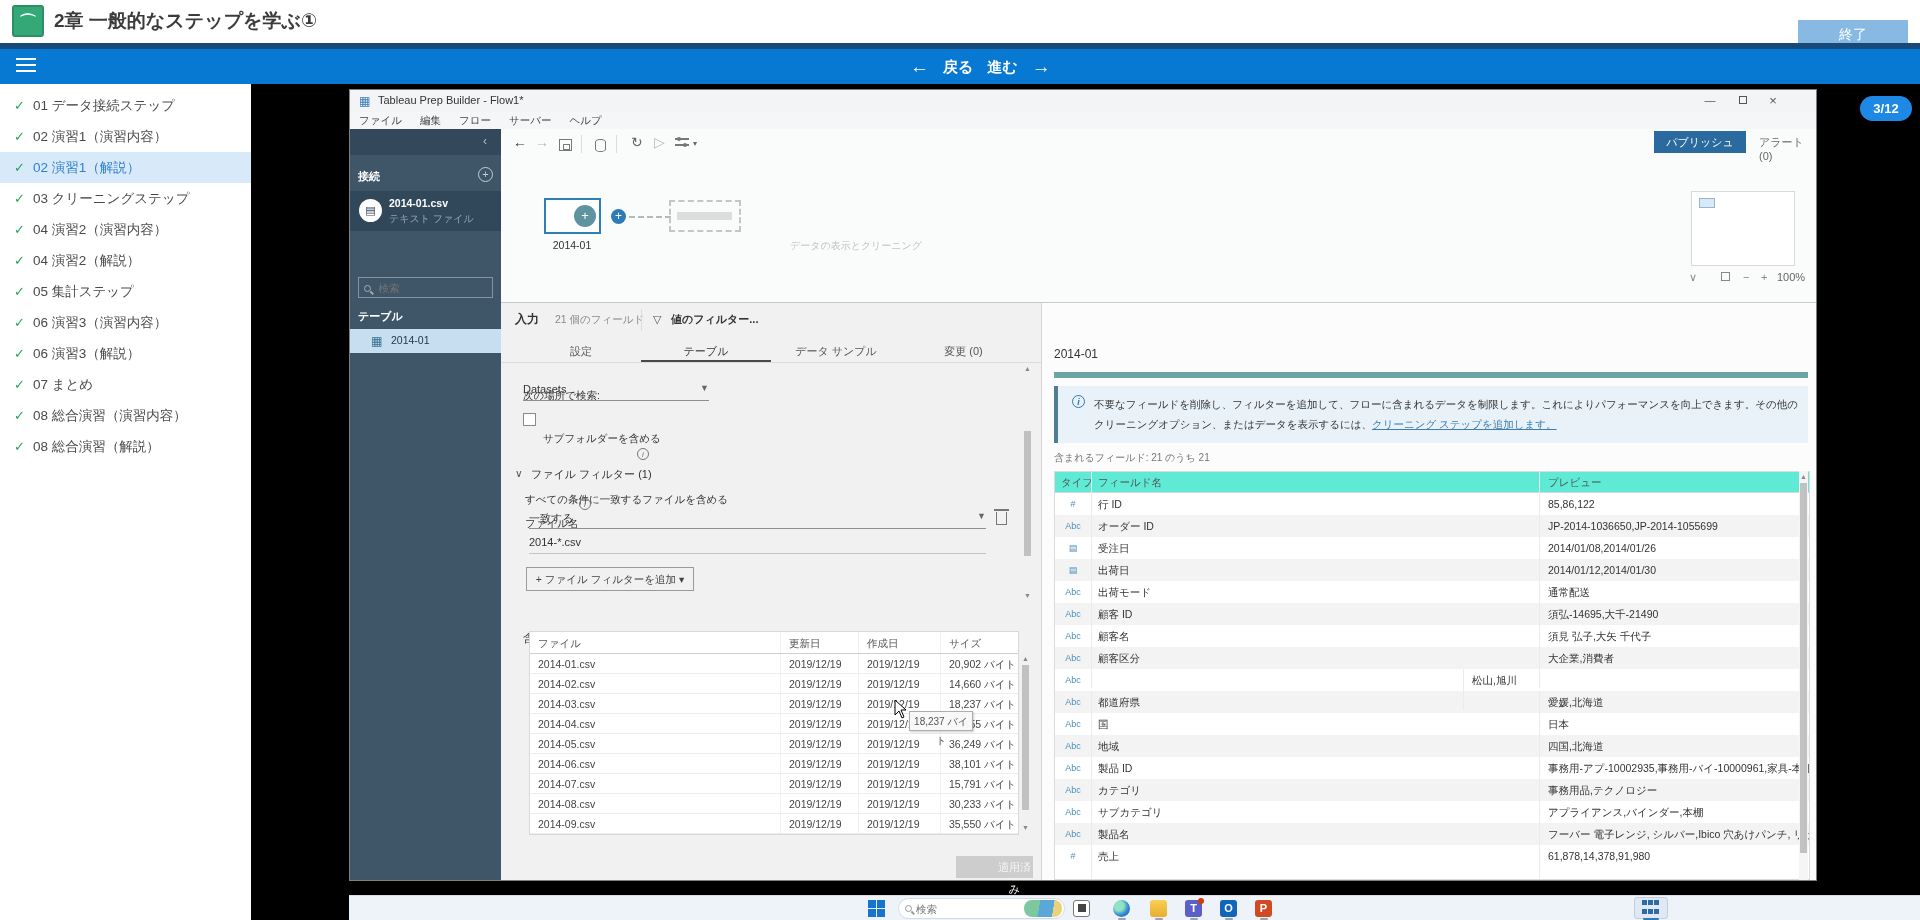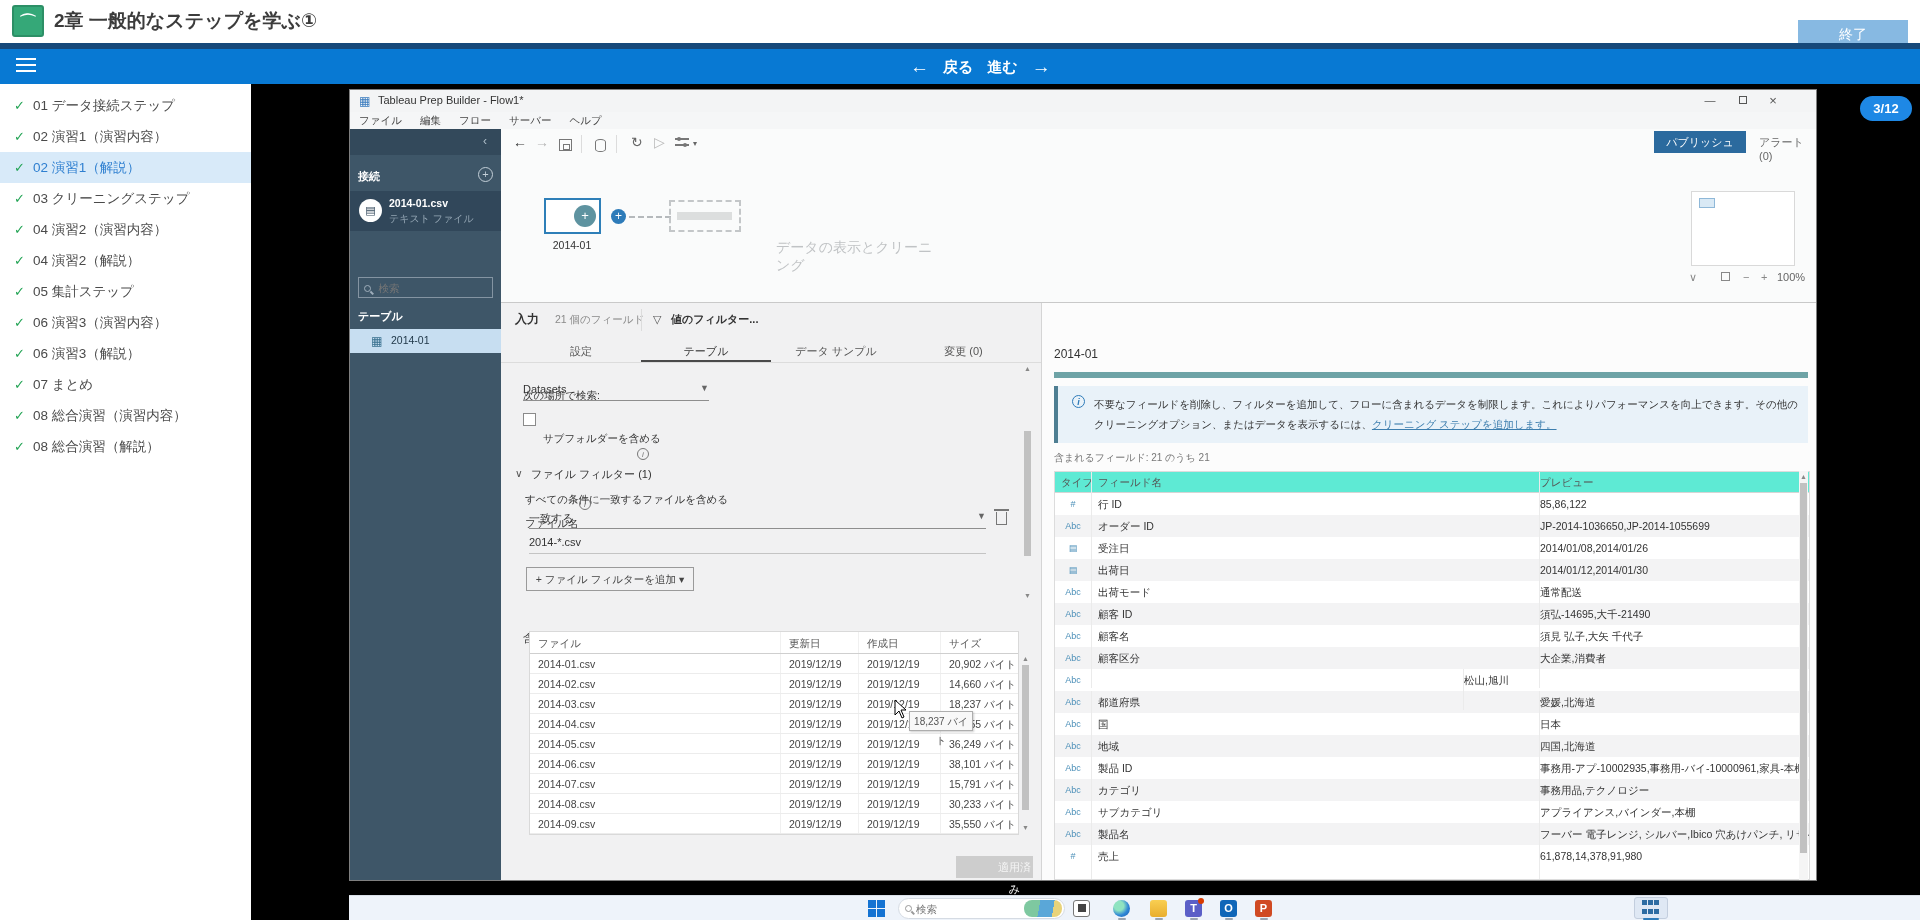--- a/index.html
+++ b/index.html
@@ -69,21 +69,21 @@
   #publish-btn { left:1153px; top:2px; width:92px; height:22px; background:#2b6a9e; color:#fff; font-size:11px; text-align:center; line-height:22px; }
   #alerts-btn { left:1258px; top:6px; color:#666; font-size:11px; }
 
   #flow-node { left:43px; top:69px; width:57px; height:36px; background:#fff; border:2px solid #2e7fb8; }
   #flow-node .node-ic { position:absolute; right:3px; top:5px; width:22px; height:22px; background:#5e93a0; border-radius:50%; color:#fff; font-size:13px; text-align:center; line-height:21px; }
   #plus-circle { left:110px; top:80px; width:15px; height:15px; background:#2d7bb9; border-radius:50%; color:#fff; font-size:12px; text-align:center; line-height:14px; }
   #dash-line { left:128px; top:87px; width:42px; border-top:2px dashed #b5b9bc; }
   #ph-node { left:168px; top:71px; width:72px; height:32px; border:2px dashed #c3c6c8; }
   #ph-node span { position:absolute; left:6px; top:10px; width:55px; height:8px; background:#dcdede; }
   #node-label { left:16px; top:110px; width:110px; text-align:center; font-size:10.5px; color:#333; }
-  #ph-label { left:275px; top:110px; width:160px; font-size:14px; color:#c0c3c5; }
+  #ph-label { left:275px; top:110px; width:160px; text-align:center; font-size:10px; color:#c0c3c5; }
   #minimap { left:1190px; top:62px; width:104px; height:75px; background:#fff; border:1px solid #d9d9d9; }
   #minimap span { position:absolute; left:7px; top:6px; width:16px; height:10px; background:#d9e9f5; border:1px solid #8fb8d8; }
   .zoom-ctl { top:142px; color:#888; font-size:11px; }
   #fit-icon span { display:inline-block; width:9px; height:9px; border:1px solid #888; }
 
   
   #input-pane { left:151px; top:213px; width:1315px; height:577px; background:#f1f1f2; }
   #input-title { left:14px; top:8px; font-size:12px; font-weight:bold; color:#333; }
   #field-count { left:54px; top:10px; font-size:10.5px; color:#8a8a8a; }
   #hdr-vsep { left:140px; top:6px; width:1px; height:22px; background:#dcdcdc; }
@@ -126,21 +126,21 @@
   #info-icon { left:14px; top:9px; width:13px; height:13px; border:1px solid #2d7bb9; border-radius:50%; color:#2d7bb9; font-size:9px; text-align:center; line-height:12px; font-style:italic; font-weight:bold; }
   #info-text { left:36px; top:8px; width:706px; font-size:10.5px; color:#333; line-height:1.95; }
   #info-text a { color:#3d7eae; }
   #included-fields { left:12px; top:148px; font-size:10px; color:#777; }
   #fields-grid { left:12px; top:168px; width:756px; height:409px; background:#fff; border:1px solid #dcdcdc; overflow:hidden; }
   .fg-row { display:grid; grid-template-columns:36px 372px 76px 270px; height:22px; line-height:22px; font-size:10.5px; color:#333; }
   .fg-row span { overflow:hidden; white-space:nowrap; }
   .fg-row .ficon { text-align:center; color:#4b8fb8; font-size:9px; }
   .fg-row .fname { padding-left:6px; border-left:1px solid #ebebeb; }
   .fg-row .fchg { border-left:4px solid #ec4899;margin-top:41px; }
-  .fg-row .fprev { padding-left:0; border-left:1px solid #ebebeb; }
+  .fg-row .fprev { padding-left:8px; border-left:1px solid #ebebeb; }
   #fields-body > div:nth-child(even) { background:#f3f3f4; }
   .fg-head { height:21px; line-height:21px; color:#555; border-bottom:1px solid #d5d5d5; background:#5eead4; }
   .fg-head span { padding-left:6px; }
 
   
   #taskbar { left:349px; top:895px; width:1571px; height:25px; background:#eef3fa; border-top:1px solid #d9dfe8; }
   #start-icon { left:519px; top:4px; width:17px; height:17px; display:grid; grid-template-columns:8px 8px; gap:1px; }
   #start-icon i { background:#1573d2; width:8px; height:8px; }
   #tb-search { left:549px; top:2px; width:167px; height:21px; background:#fff; border:1px solid #d5dbe3; border-radius:11px; display:flex; align-items:center; overflow:hidden; }
   #tb-search input { border:none; outline:none; font-size:10.5px; color:#555; width:80px; background:transparent; margin-left:4px; }

